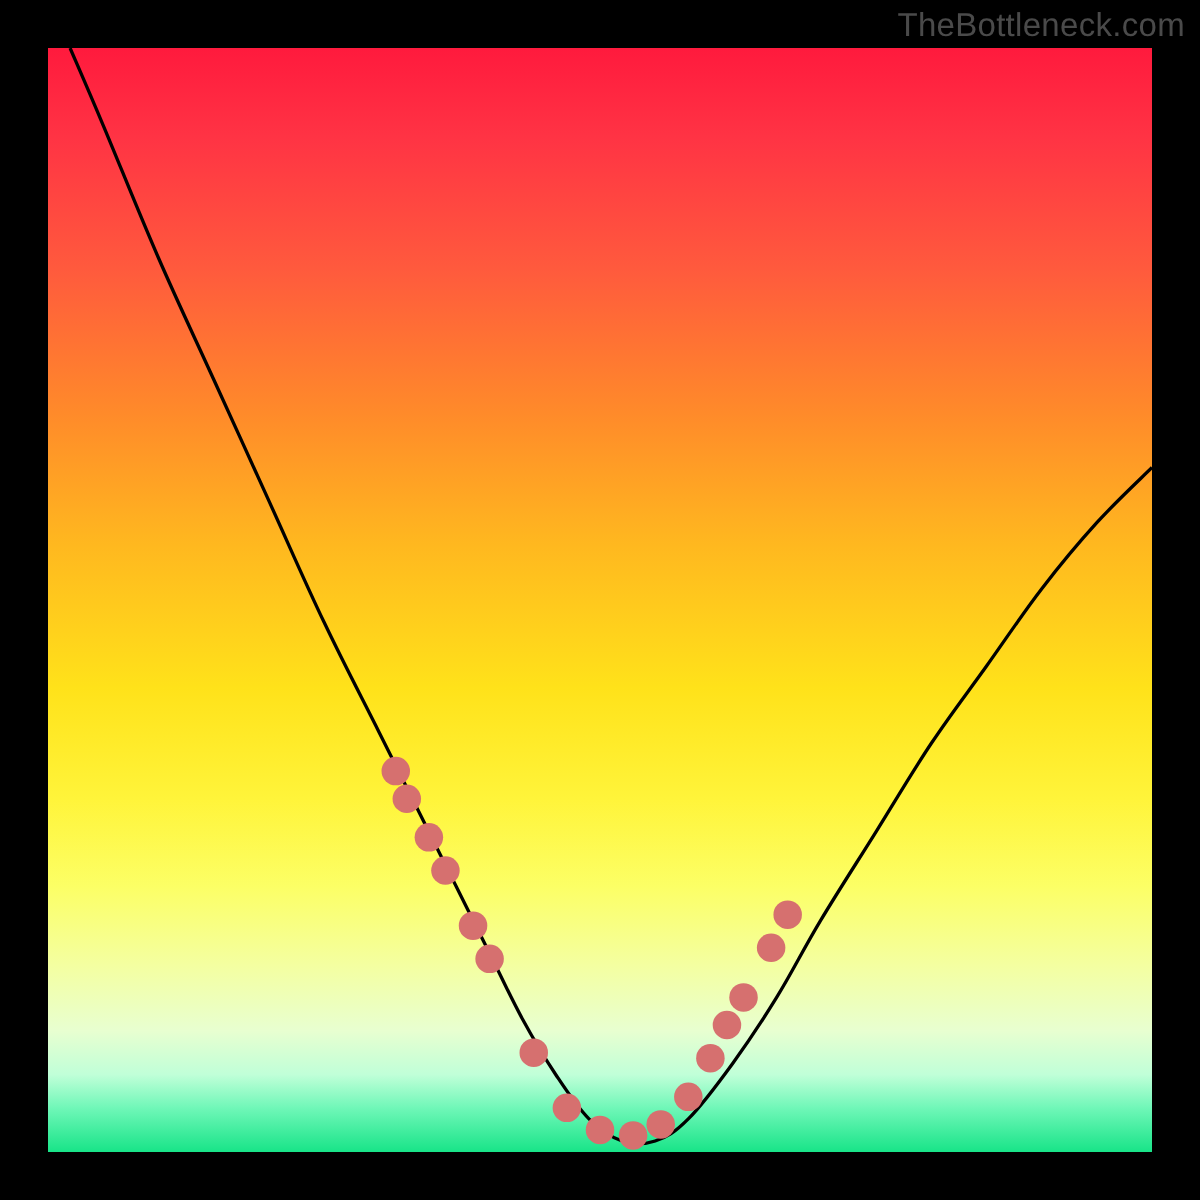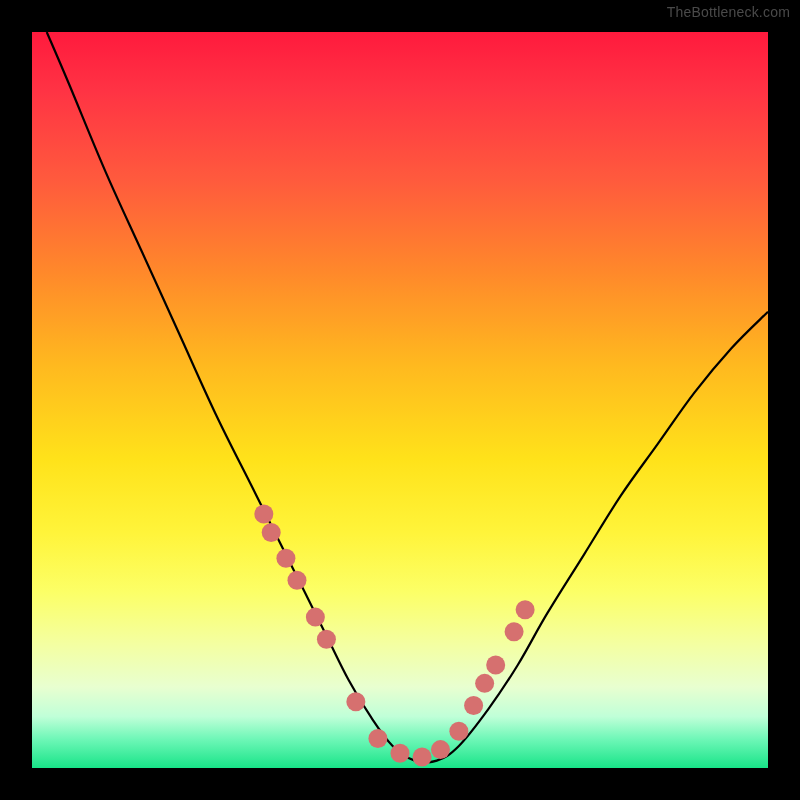--- a/index.html
+++ b/index.html
@@ -43,21 +43,21 @@
       #e8ffd0 89%,
       #c0ffd8 93%,
       #70f7b8 96%,
       #18e488 100%);
   }
   .watermark {
     position: absolute;
     top: 4px;
     right: 10px;
     color: #4a4a4a;
-    font-size: 14px;
+    font-size: 22px;
     letter-spacing: 0.2px;
     font-weight: 500;
     user-select: none;
   }
   svg.curve {
     position: absolute;
     inset: 0;
     width: 736px;
     height: 736px;
   }

